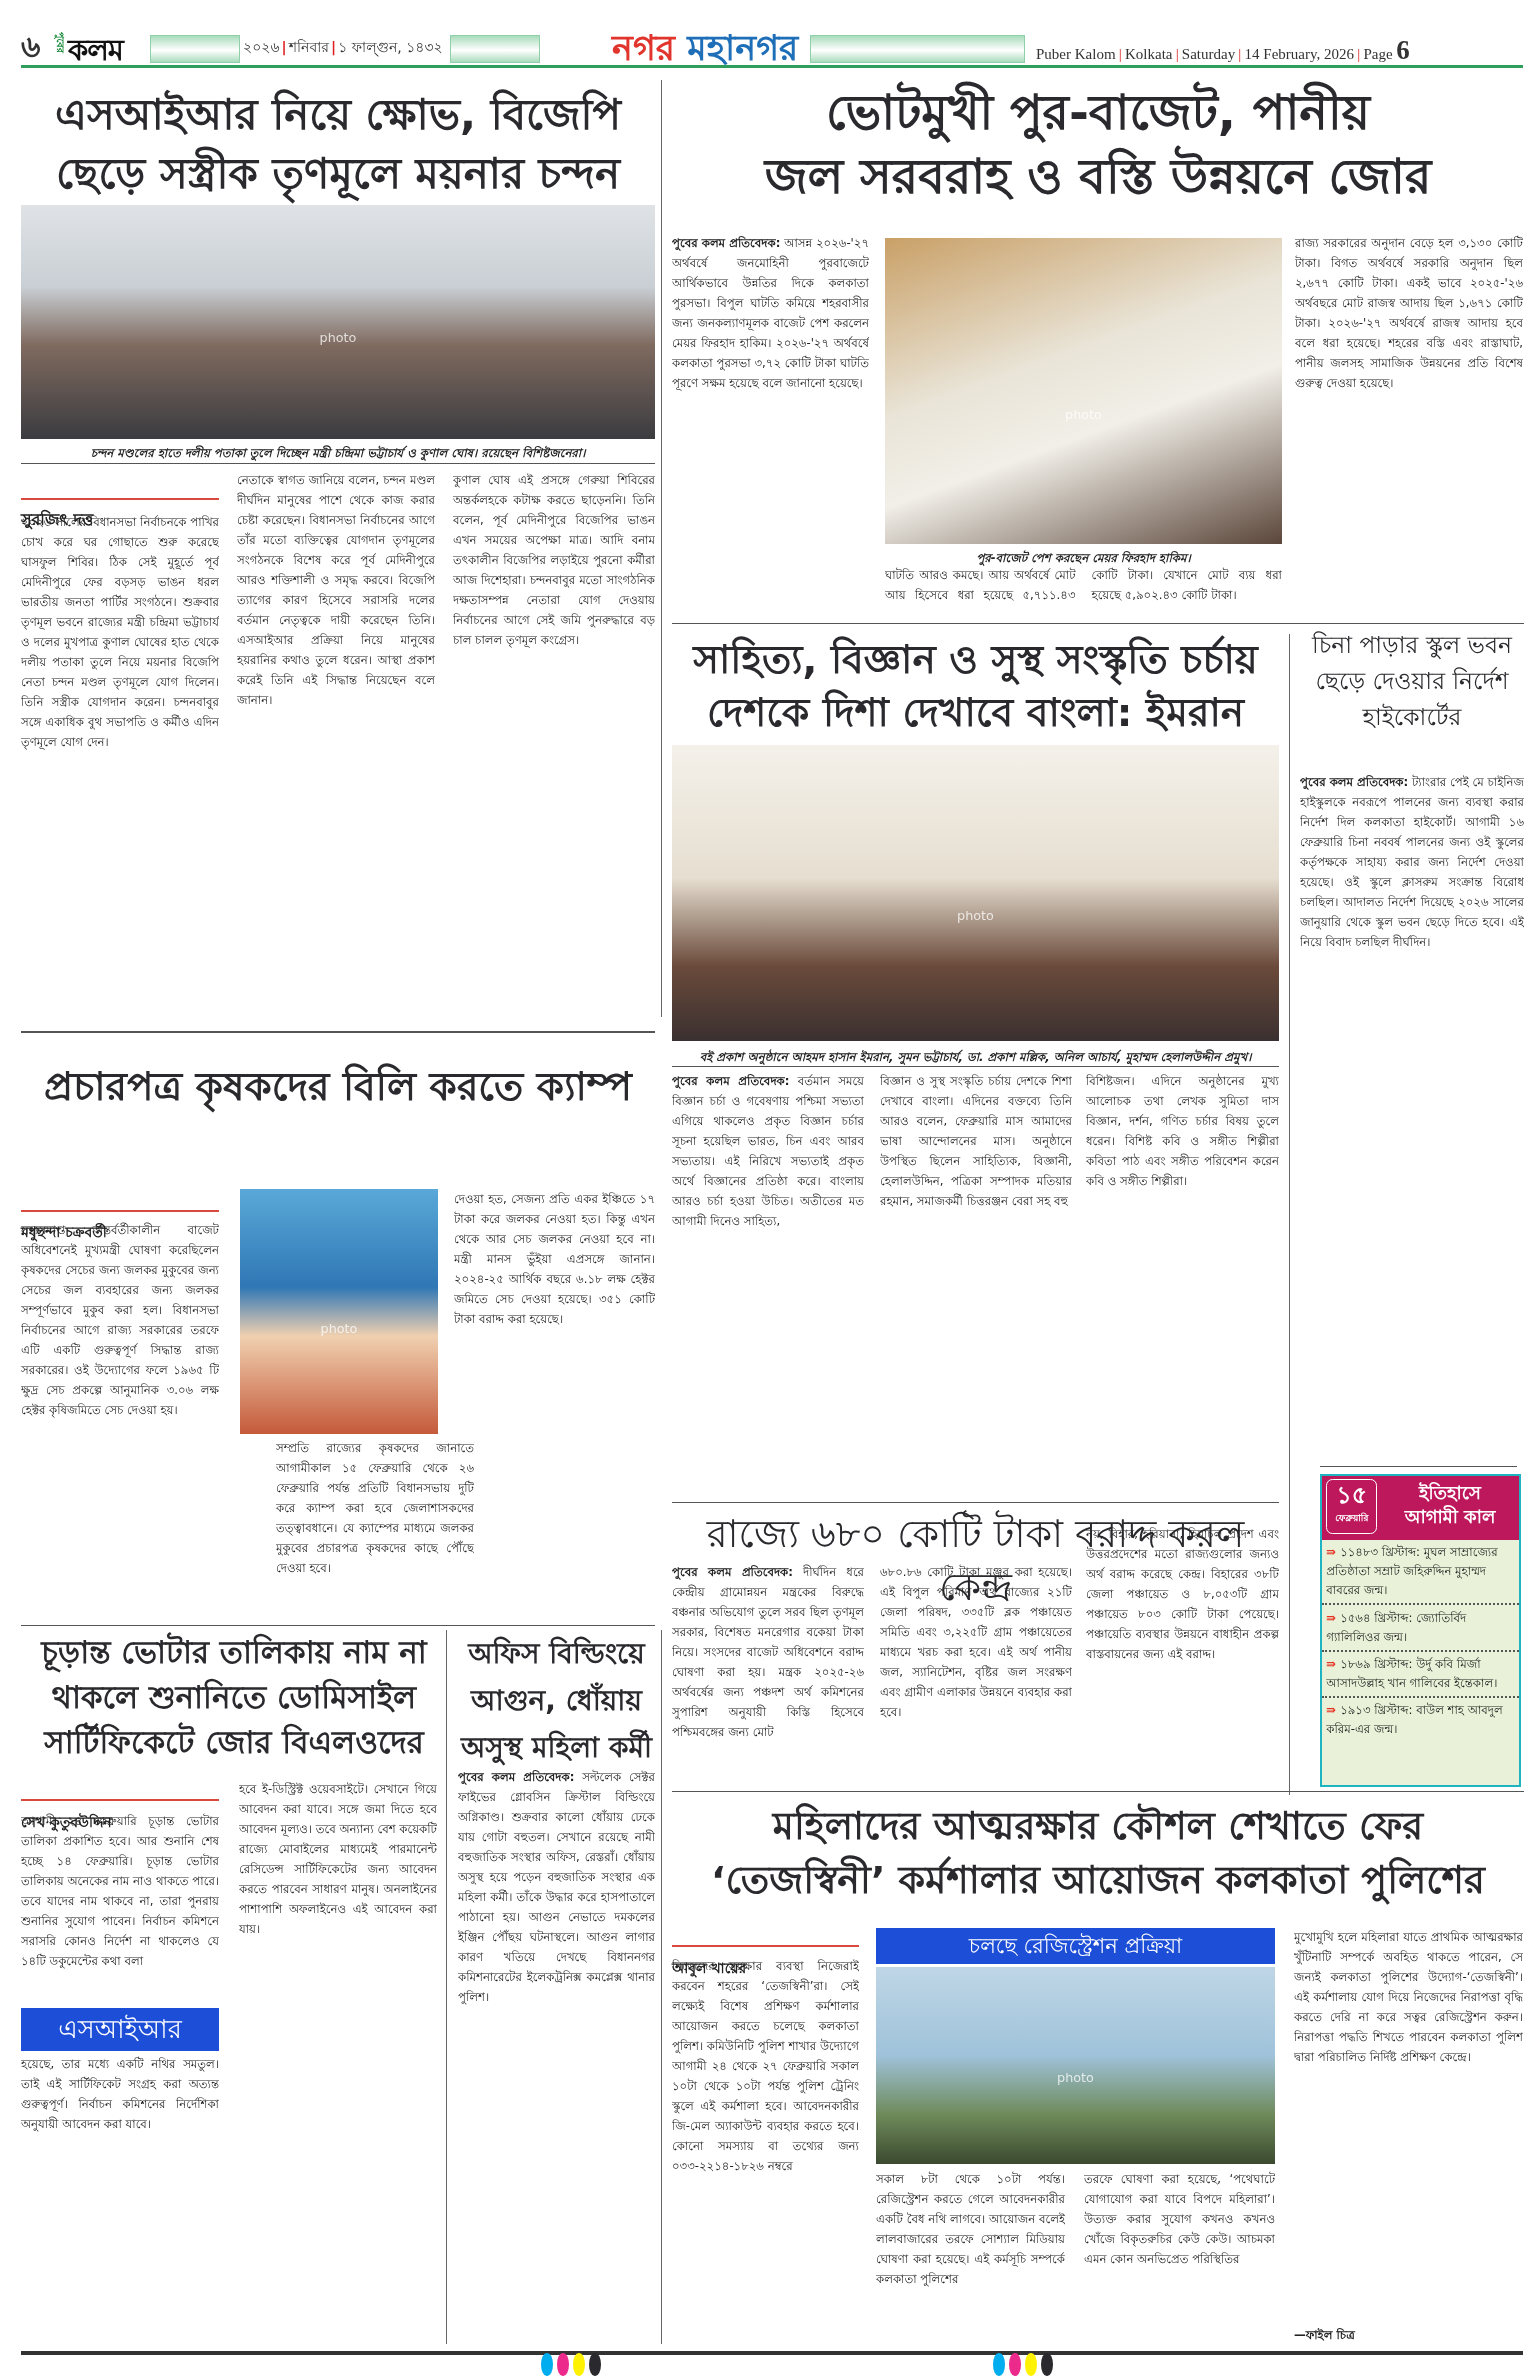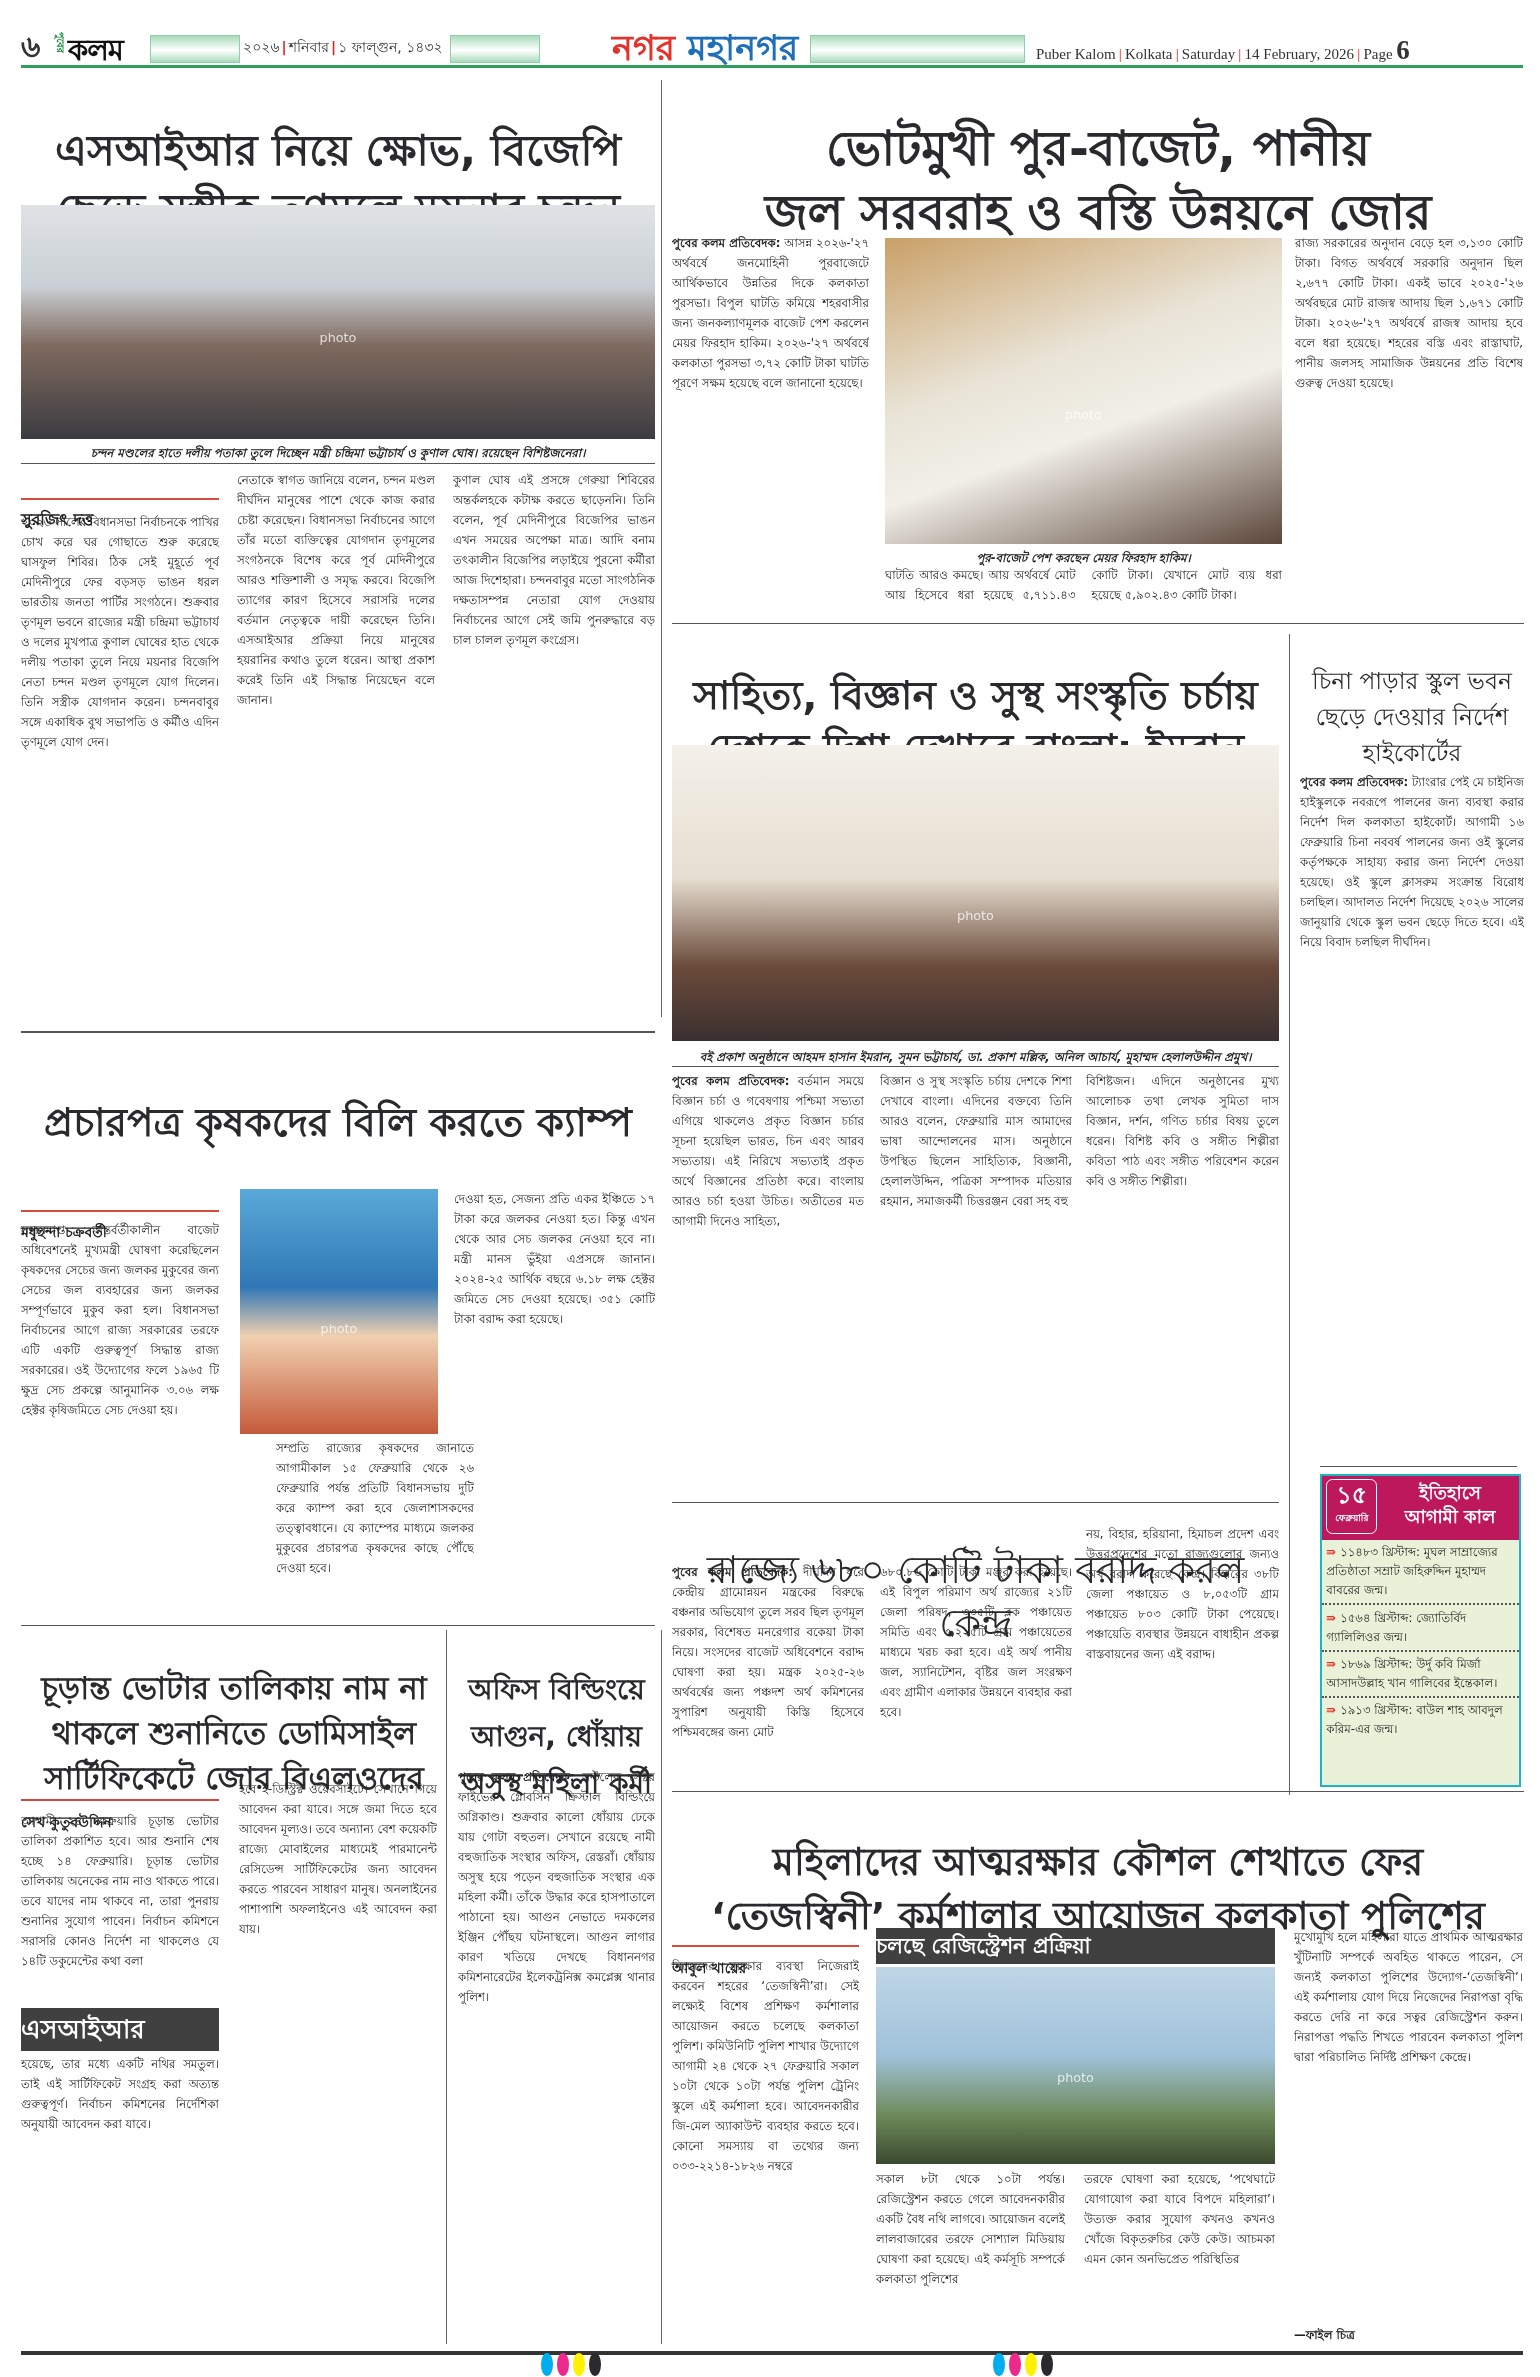--- a/index.html
+++ b/index.html
@@ -17,30 +17,30 @@
   .section-title .b { color:#1e6fb8; }
   .eng-mast { left:1036px; top:35px; font-size:15px; color:#333; font-family:"Liberation Serif",serif; }
   .eng-mast .sep { color:#e02020; padding:0 3.2px; }
   .eng-mast .big { font-size:27px; font-weight:bold; }
   .green-rule { left:21px; top:65px; width:1502px; height:2.7px; background:#2e9e5a; }
 
   .vrule { width:1.1px; background:#666; }
   .hrule { height:1.6px; background:#555; }
   .redrule { height:1.6px; background:#d84b3c; }
 
-  .hl { font-family:"DejaVu Sans",sans-serif; font-weight:bold; color:#2a2a2e; text-align:center; line-height:1.3;margin-top:36px; }
+  .hl { font-family:"DejaVu Sans",sans-serif; font-weight:bold; color:#2a2a2e; text-align:center; line-height:1.3; }
   .body { font-family:"DejaVu Sans",sans-serif; font-size:11.7px; line-height:20px; color:#222; text-align:justify; }
   .byline { font-family:"DejaVu Sans",sans-serif; font-size:16px; font-weight:bold; color:#222;margin-top:32px; }
   .lead { font-weight:bold; }
   .caption { font-family:"DejaVu Sans",sans-serif; font-size:11.7px; font-style:italic; font-weight:bold; text-align:center; color:#222; }
 
   .photo { background:#9aa4ad; overflow:hidden; }
   .photo .ph-label { position:absolute; left:0; right:0; bottom:40%; text-align:center; color:rgba(255,255,255,.75); font-family:"DejaVu Sans",sans-serif; font-size:12.8px; }
 
-  .red-box { background:#404040; color:#fff; text-align:left; font-family:"DejaVu Sans",sans-serif; font-weight:bold; }
+  .red-box { background:#1d4ed8; color:#fff; text-align:center; font-family:"DejaVu Sans",sans-serif; font-weight:normal; }
   .hist-box { border:2.1px solid #1fb4c2; background:#e9f2d8; }
   .hist-head { background:#be185d; height:64px; position:relative; }
   .hist-date { position:absolute; left:4.3px; top:3.2px; width:49px; height:53px; border:1.1px solid #fff; border-radius:6.4px; color:#fff; text-align:center; font-family:"DejaVu Sans",sans-serif; font-weight:bold; }
   .hist-title { position:absolute; left:59px; right:0; top:5.3px; color:#fff; text-align:center; font-family:"DejaVu Sans",sans-serif; font-weight:bold; font-size:18px; line-height:23.4px; }
   .hist-item { font-family:"DejaVu Sans",sans-serif; font-size:11.7px; line-height:19px; padding:3.2px 4.3px; border-bottom:2.1px dotted #555; }
   .hist-item:last-child { border-bottom:none; }
   .arrow { color:#e53323; font-weight:bold; }
 
   .cmyk { width:11.7px; height:23.4px; border-radius:50%; top:2353px; }
   .bottom-bar { left:21px; top:2351px; width:1502px; height:4.3px; background:#333; }

